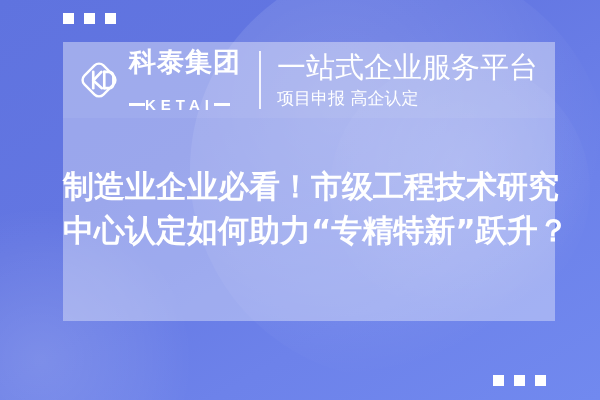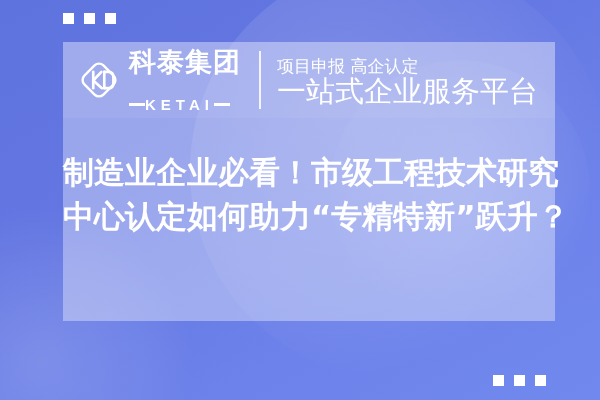--- a/index.html
+++ b/index.html
@@ -166,21 +166,21 @@
     line-height: 1.2;
     margin-top: 4px;
     white-space: nowrap;
     font-family: "DejaVu Serif", "Liberation Serif", serif;
   }
 
   
   #headline {
     position: absolute;
     left: 63px;
-    top: 150px;
+    top: 164px;
     width: 510px;
     color: #ffffff;
     font-size: 31px;
     font-weight: 700;
     line-height: 1.42;
     letter-spacing: 0px;
     font-family: "DejaVu Sans", "Liberation Sans", sans-serif;
   }
 </style>
 </head>
@@ -230,22 +230,22 @@
         <span id="logo-en-row">
           <span class="rule"></span>
           <span id="logo-en">KETAI</span>
           <span class="rule"></span>
         </span>
       </span>
 
       <span id="brand-divider"></span>
 
       <span id="tagline-block">
+        <span id="tagline-main">一站式企业服务平台</span>
         <span id="tagline-sub">项目申报 高企认定</span>
-        <span id="tagline-main">一站式企业服务平台</span>
       </span>
 
     </div>
 
   </div>
 
   <div id="headline">制造业企业必看！市级工程技术研究中心认定如何助力“专精特新”跃升？</div>
 
 </div>
 

